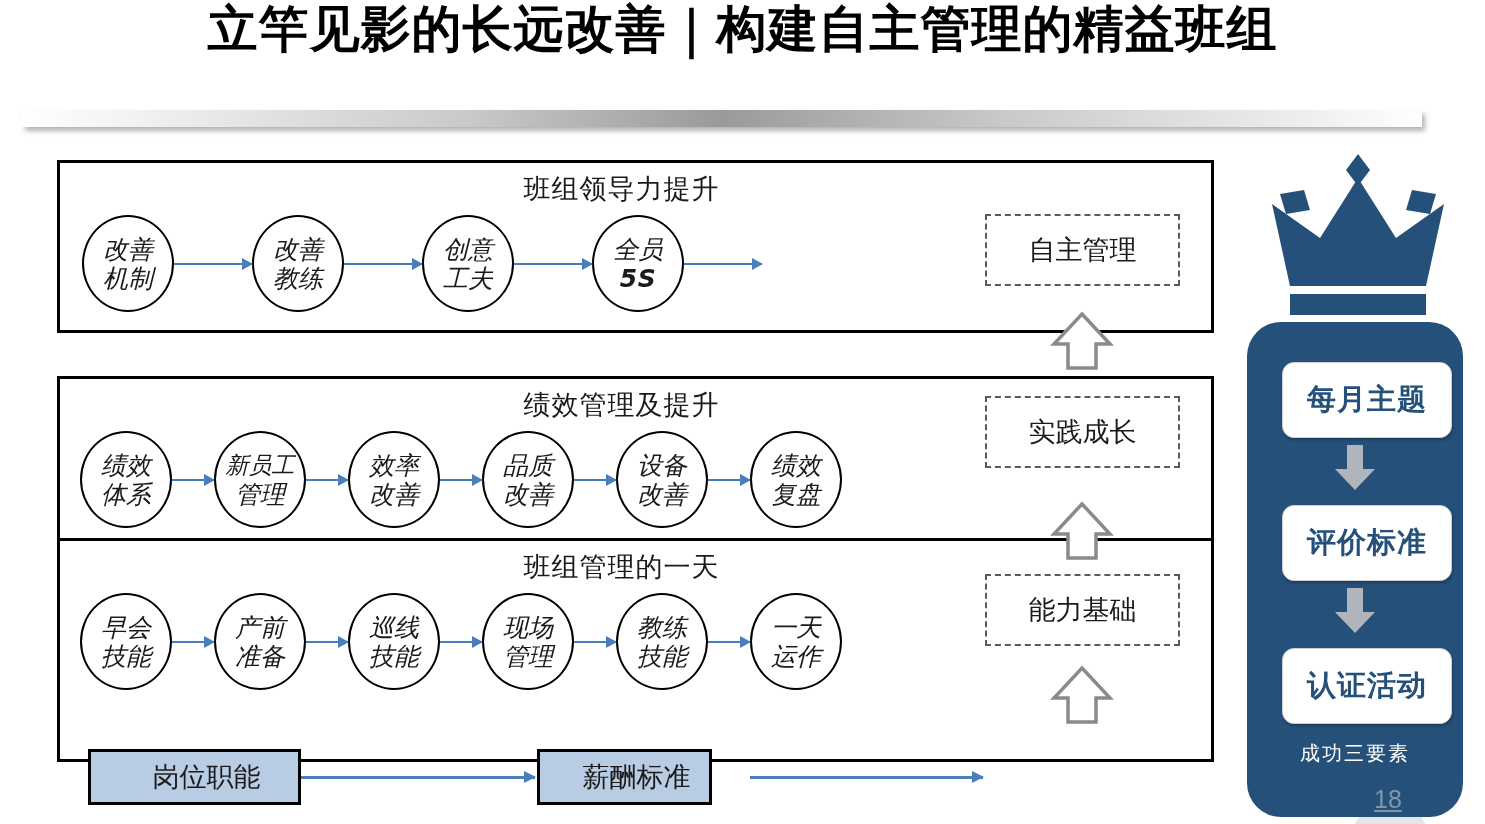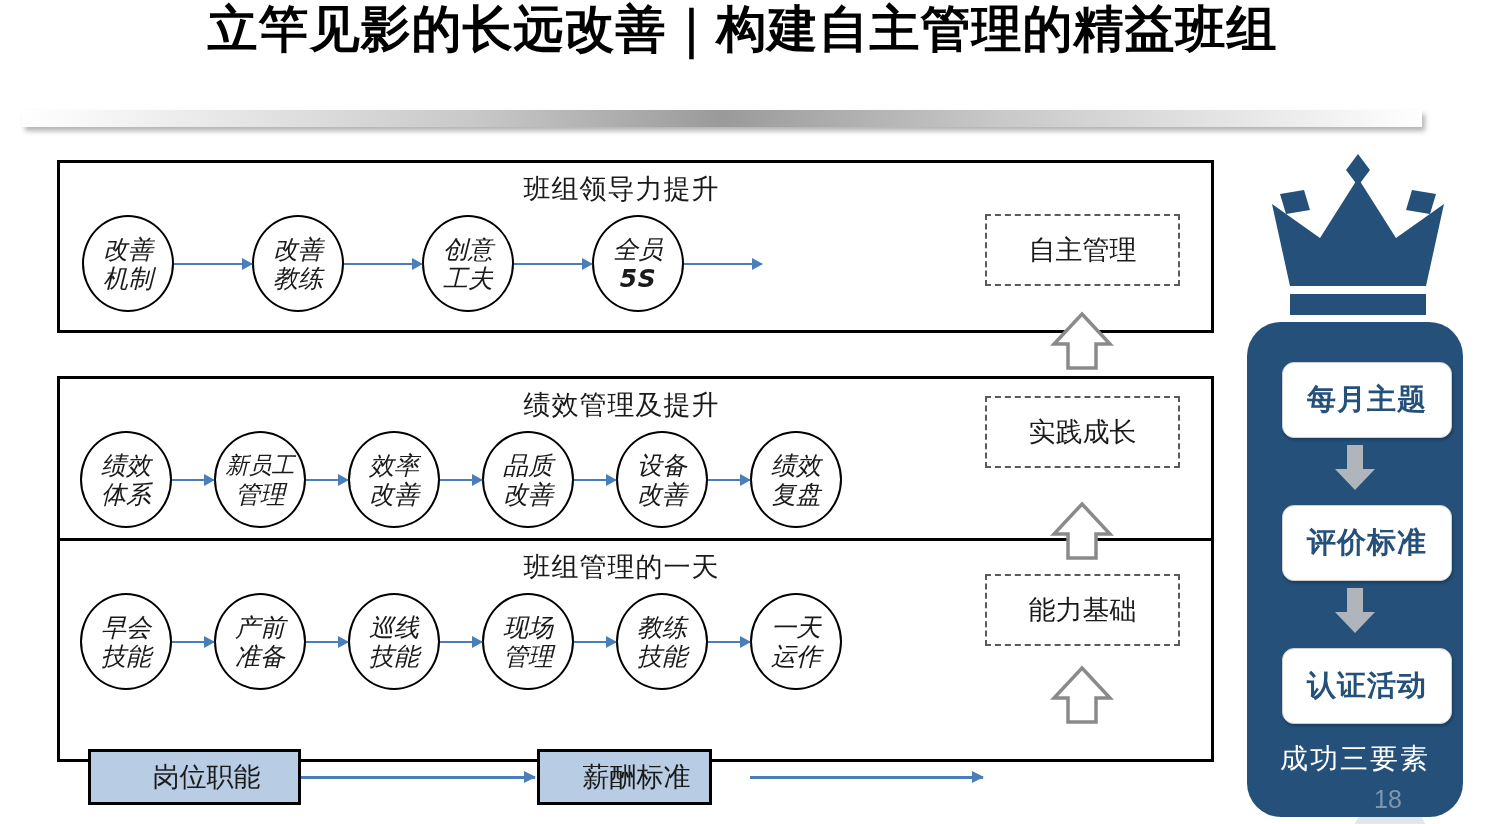--- a/index.html
+++ b/index.html
@@ -146,27 +146,28 @@
   #pc-1{top:40px;}
   #pc-2{top:183px;}
   #pc-3{top:326px;}
 
   .panel-arrow{position:absolute;left:88px;width:40px;height:45px;}
   #pa-1{top:123px;}
   #pa-2{top:266px;}
 
   .panel-footer{
     position:absolute;left:0;top:418px;width:100%;
-    text-align:center;font-size:28px;color:#ffffff;letter-spacing:2px;
+    text-align:center;font-size:20px;color:#ffffff;letter-spacing:2px;
     font-family:"DejaVu Sans","Liberation Sans",sans-serif;
   }
   .page-no{
     position:absolute;left:1374px;top:785px;
     font-size:25px;color:#7e96ae;
     font-family:"Liberation Sans",sans-serif;
+    text-decoration:underline;
   }
   .corner-circle{
     position:absolute;left:1352px;top:800px;width:76px;height:76px;
     background:#e3e7ec;border-radius:50%;z-index:-1;
   }
 </style>
 </head>
 <body>
 
 <div class="slide">

